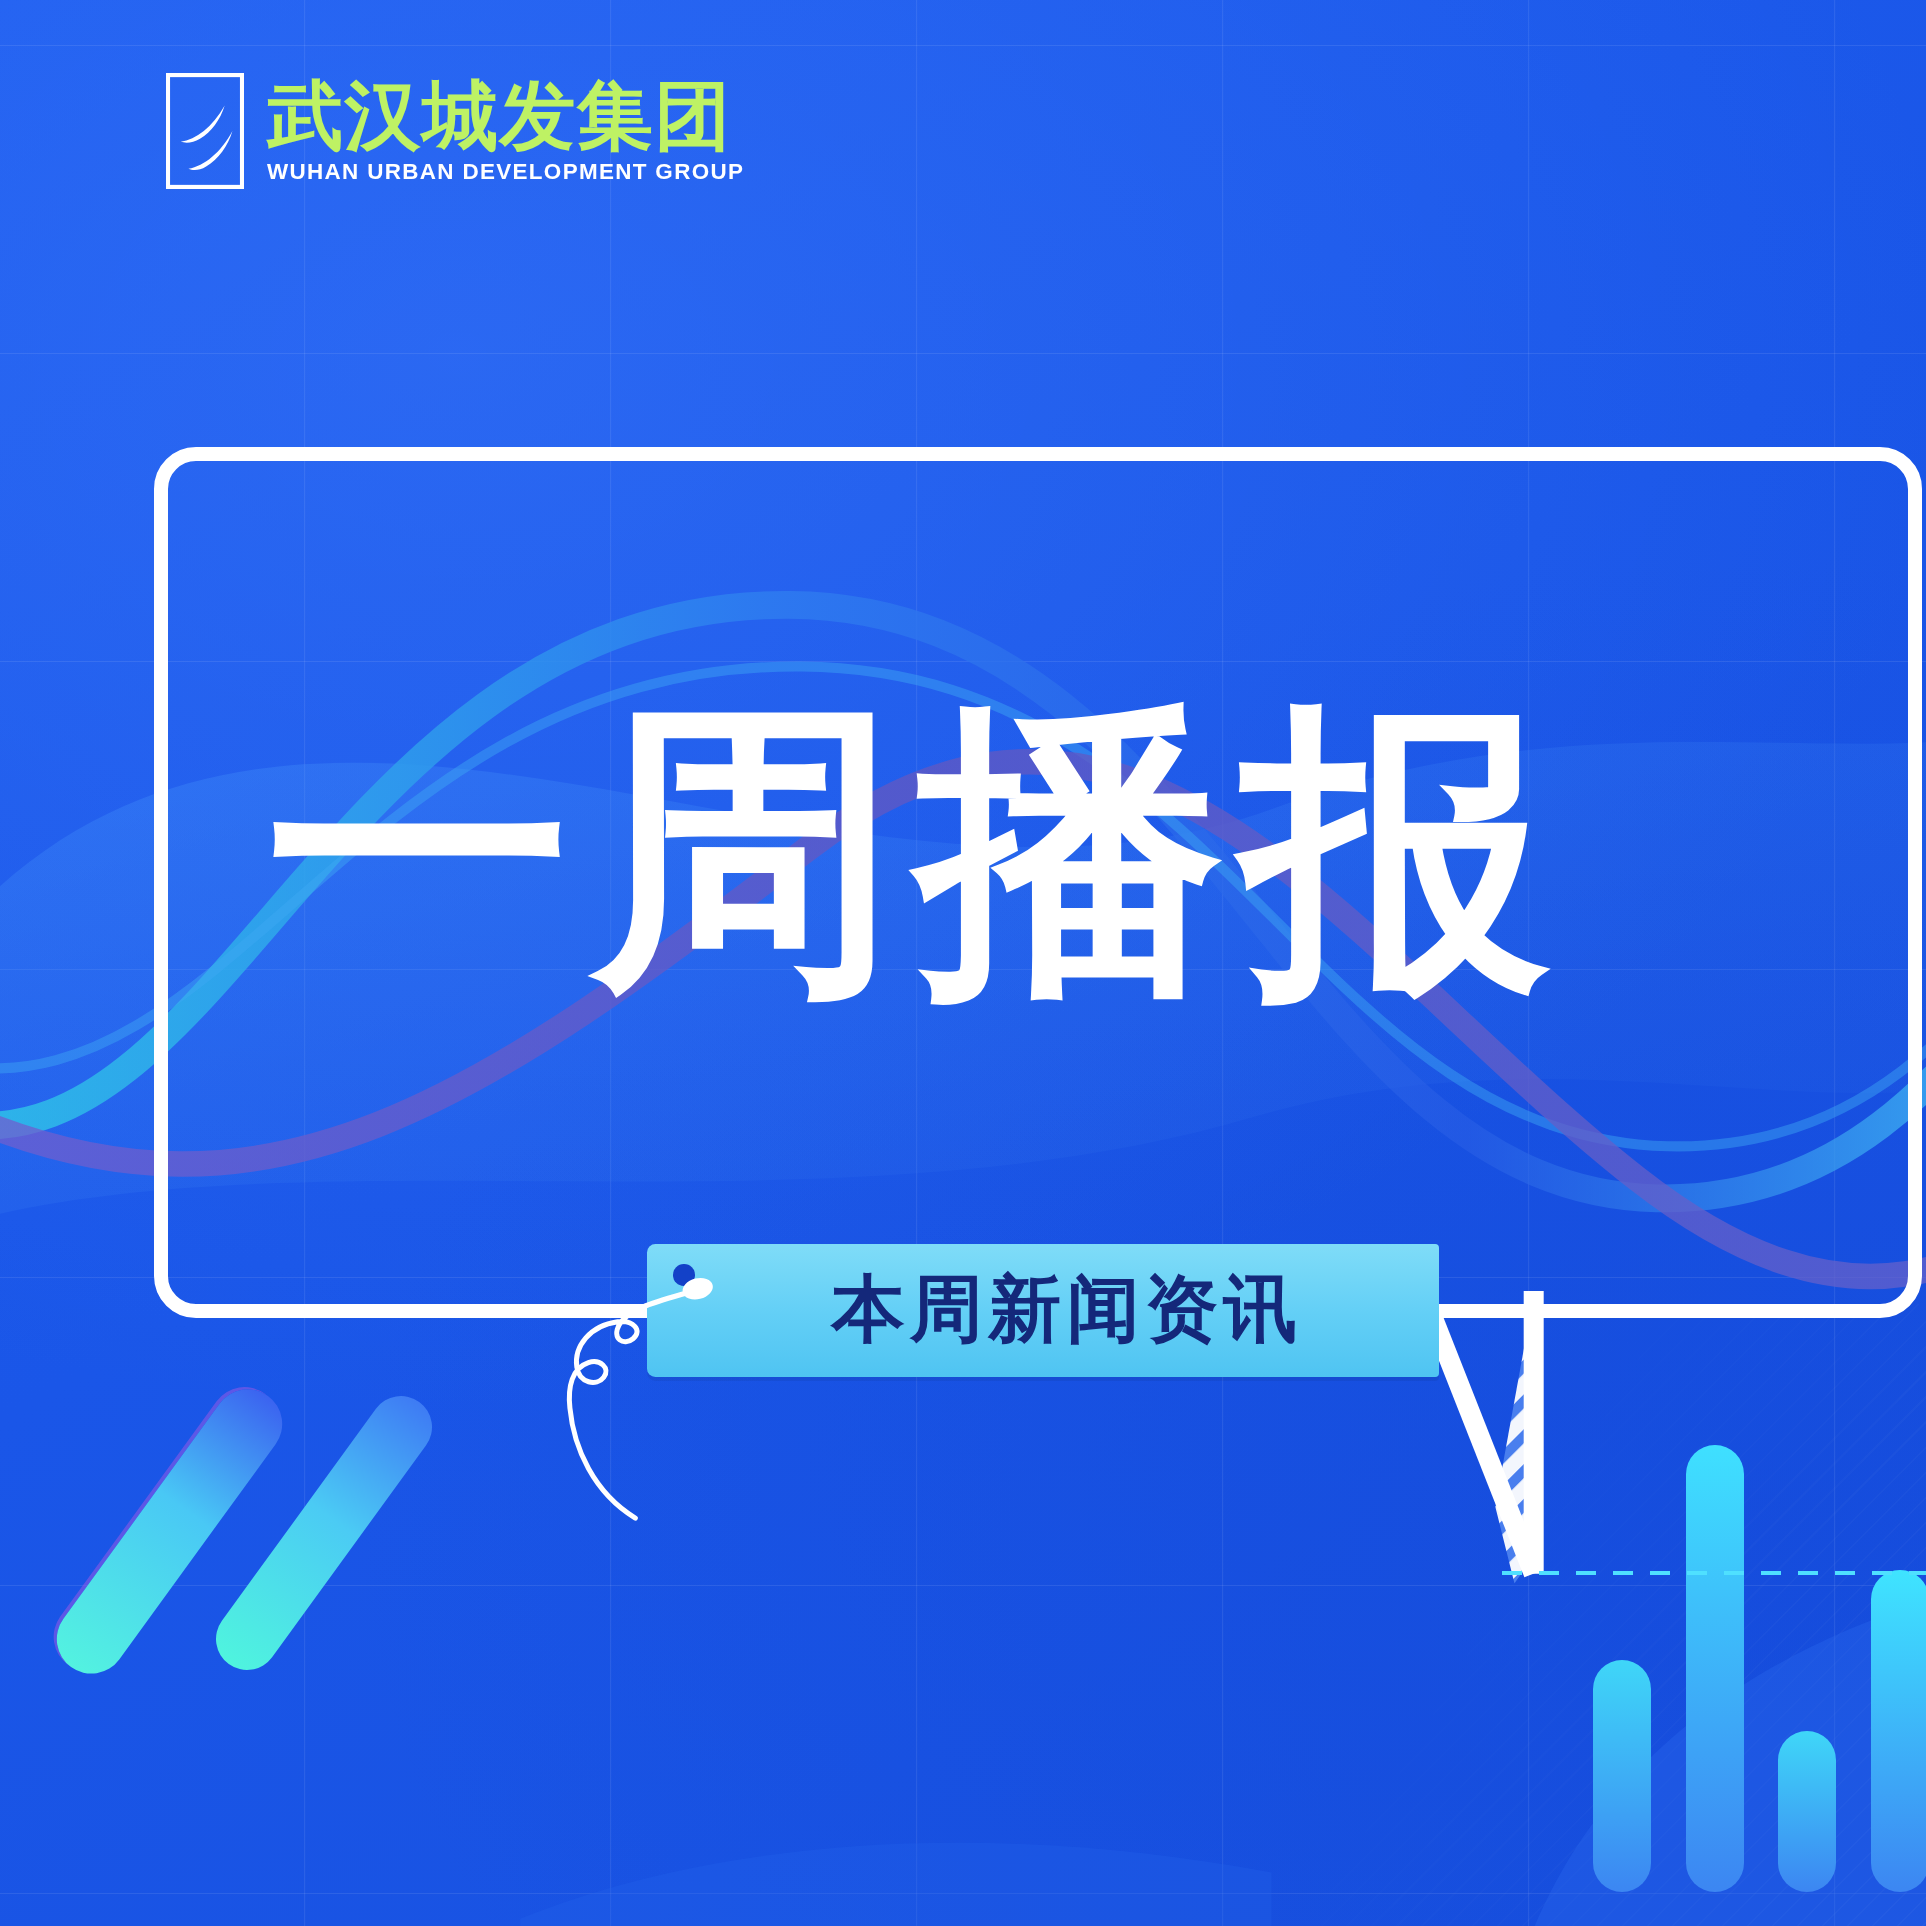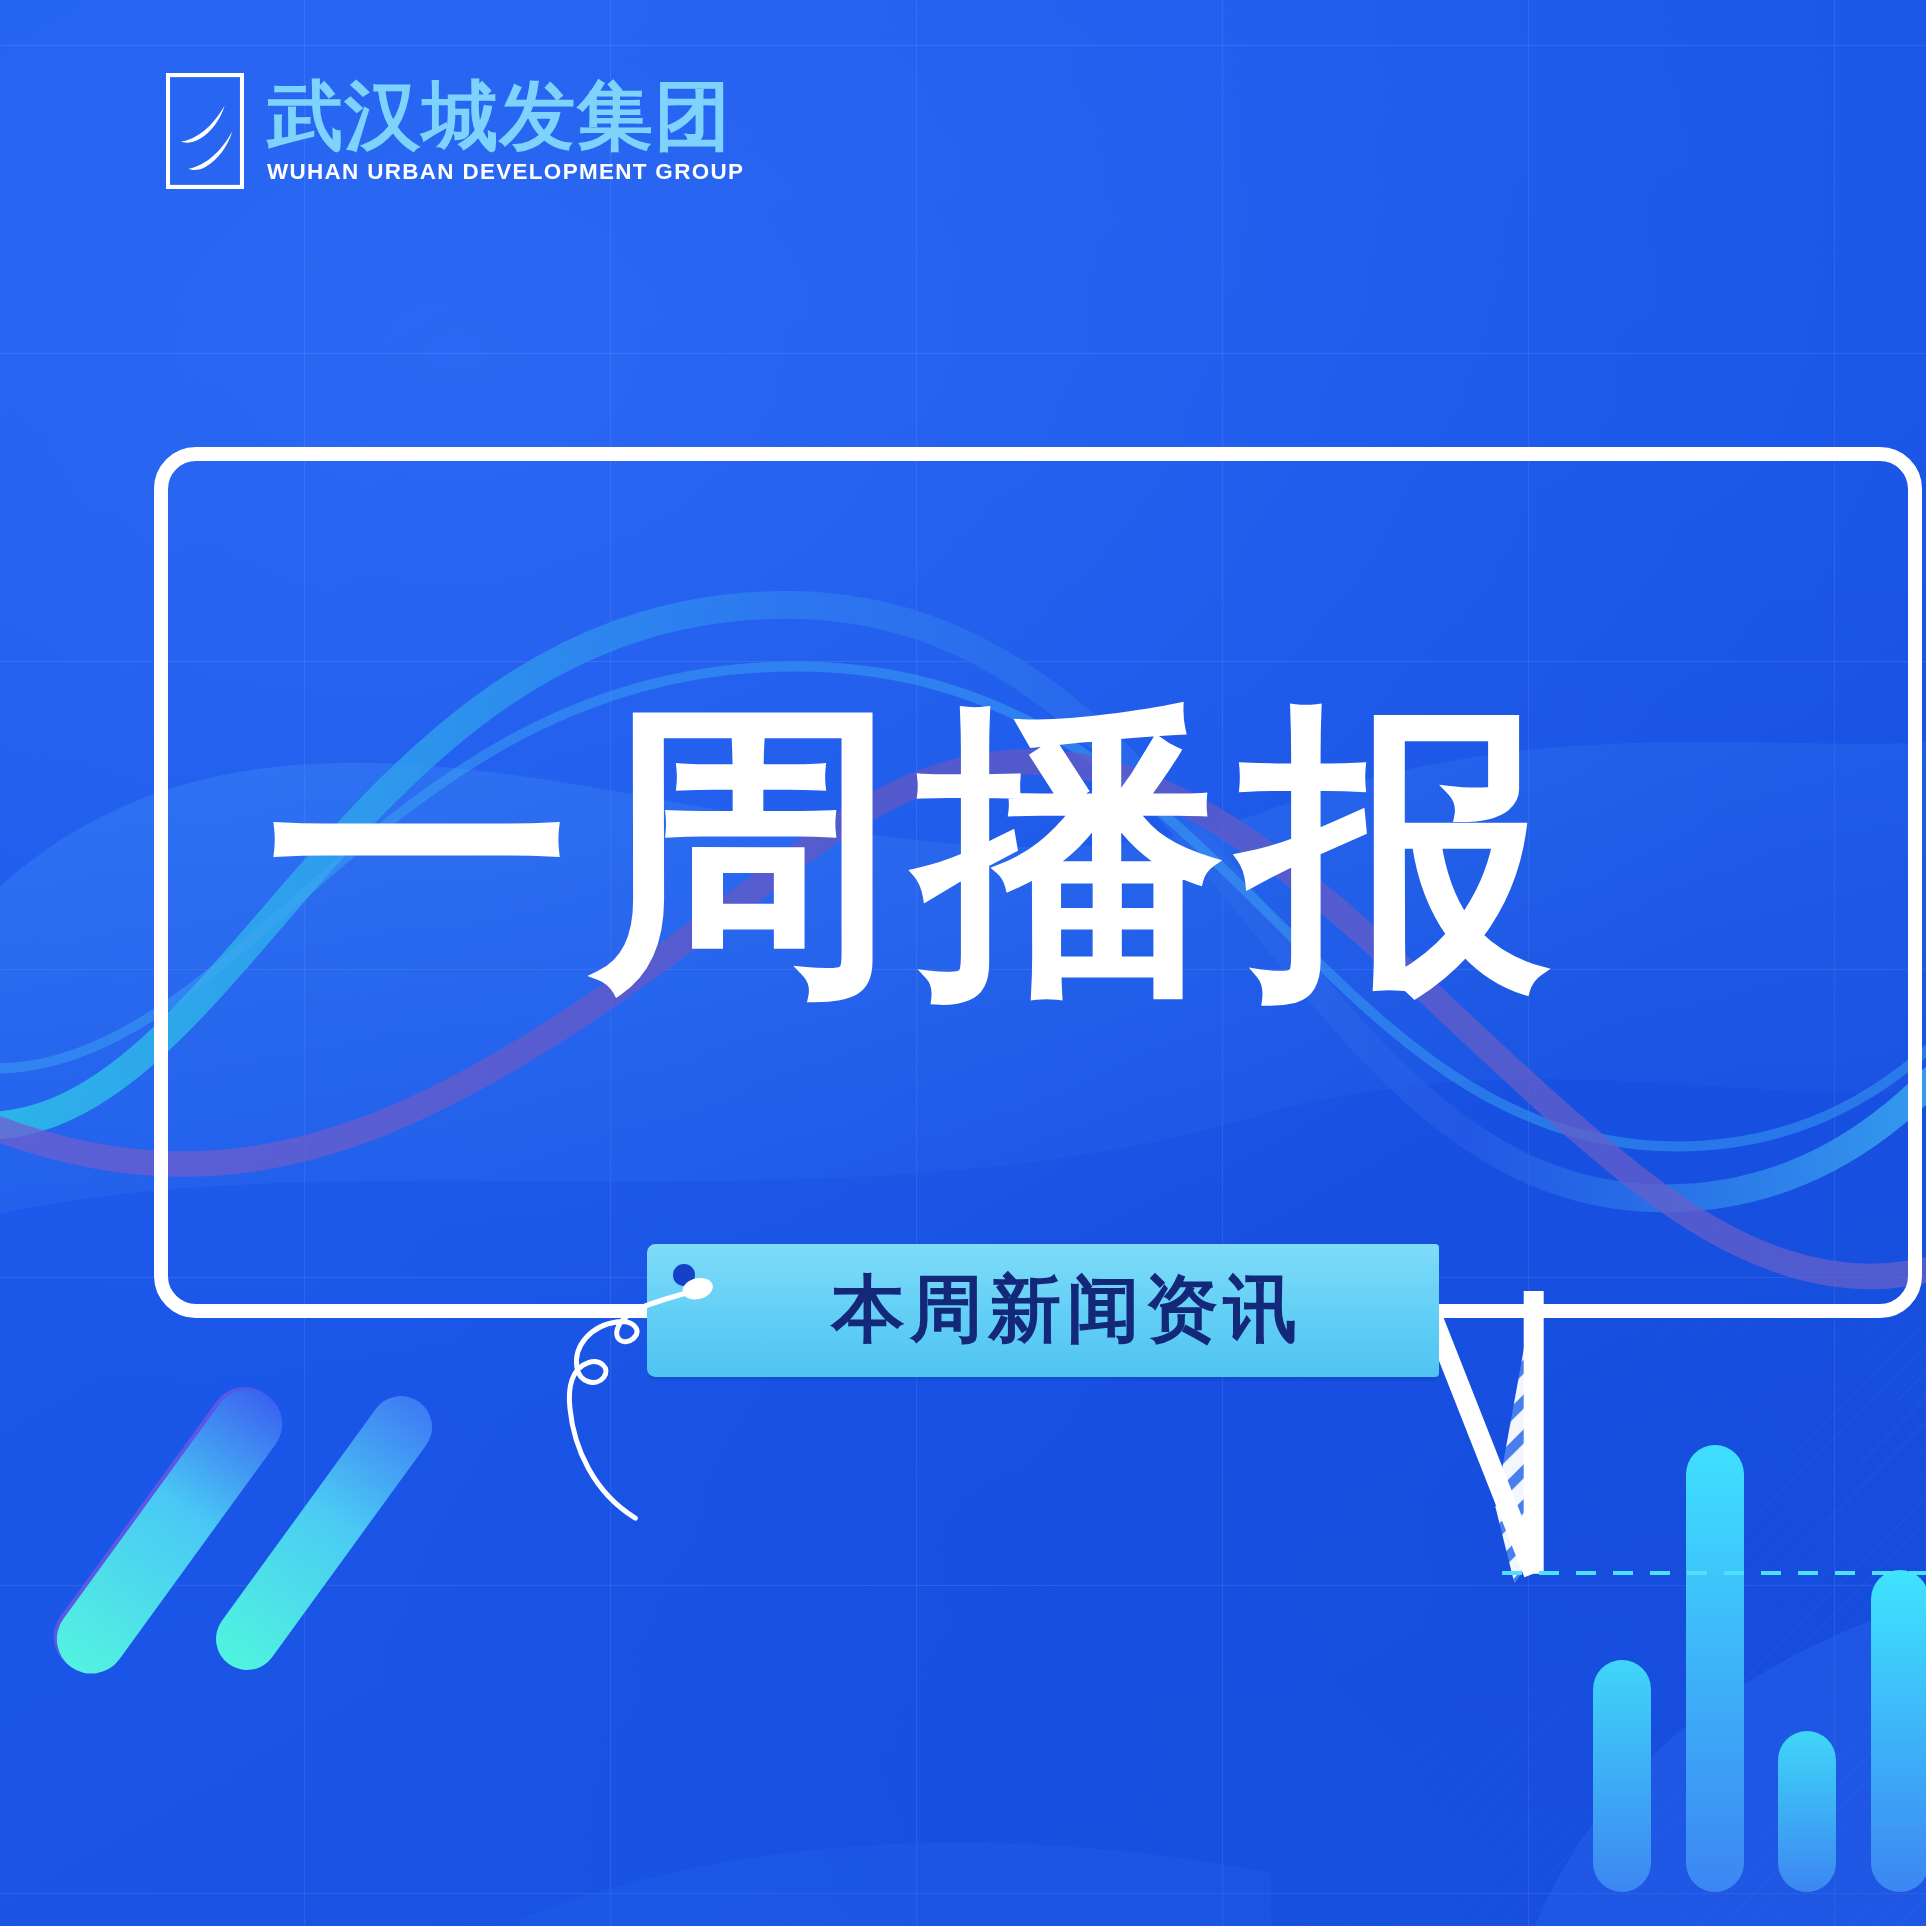--- a/index.html
+++ b/index.html
@@ -30,21 +30,21 @@
       rgba(255,255,255,0.055) 0px, rgba(255,255,255,0.055) 1.5px,
       rgba(255,255,255,0) 1.5px, rgba(255,255,255,0) 17.7px);
     -webkit-mask-image:linear-gradient(300deg, rgba(0,0,0,.9), rgba(0,0,0,0) 75%);
             mask-image:linear-gradient(300deg, rgba(0,0,0,.9), rgba(0,0,0,0) 75%);
   }
   .waves{position:absolute;inset:0;}
   
   .logo-row{position:absolute;left:166px;top:73px;display:flex;align-items:center;gap:23px;}
   .logo-mark{width:78px;height:116px;flex:0 0 auto;}
   .logo-words{display:flex;flex-direction:column;}
-  .logo-cn{color:#7dd3fc;font-family:"Liberation Sans","DejaVu Sans",sans-serif;
+  .logo-cn{color:#bef264;font-family:"Liberation Sans","DejaVu Sans",sans-serif;
     font-weight:700;font-size:76px;line-height:1.02;letter-spacing:1.5px;white-space:nowrap;}
   .logo-en{color:#fff;font-family:"Liberation Sans","DejaVu Sans",sans-serif;
     font-weight:700;font-size:22px;letter-spacing:1.3px;margin-top:5.4px;white-space:nowrap;
     transform:scaleX(1.02);transform-origin:left center;}
   
   .bubble{position:absolute;left:154px;top:447px;width:1768px;height:871px;
     border:14px solid #ffffff;border-radius:42px;}
   .bubble-tail{position:absolute;left:1418px;top:1291px;width:216px;height:300px;}
   
   .title{position:absolute;left:247px;top:701px;width:1583px;

